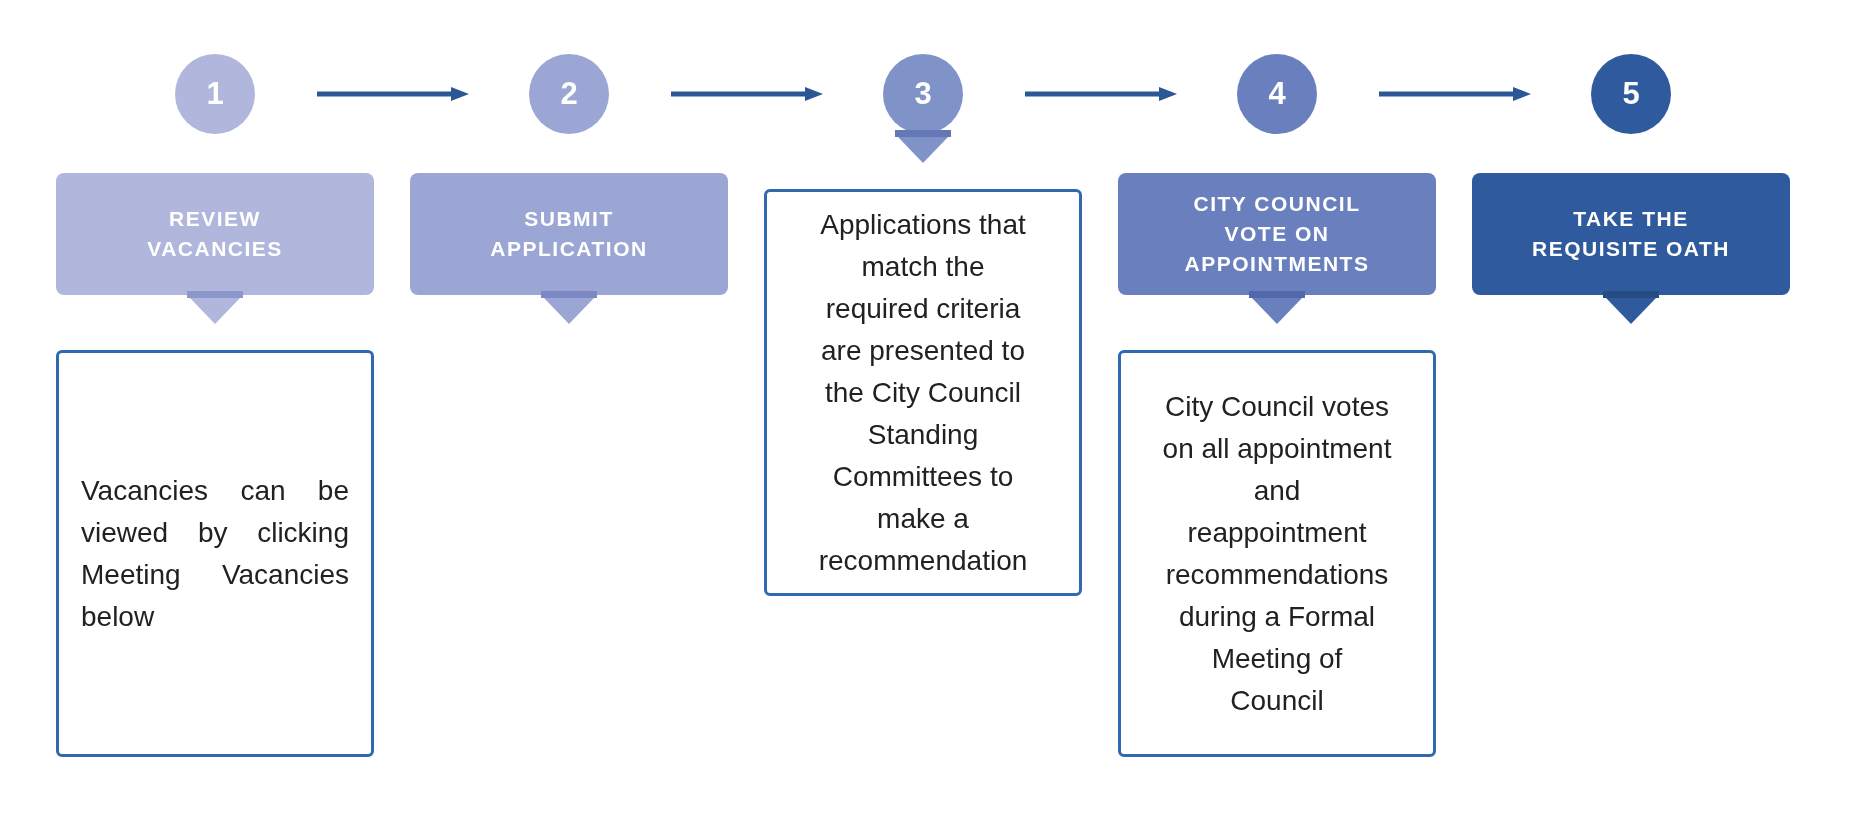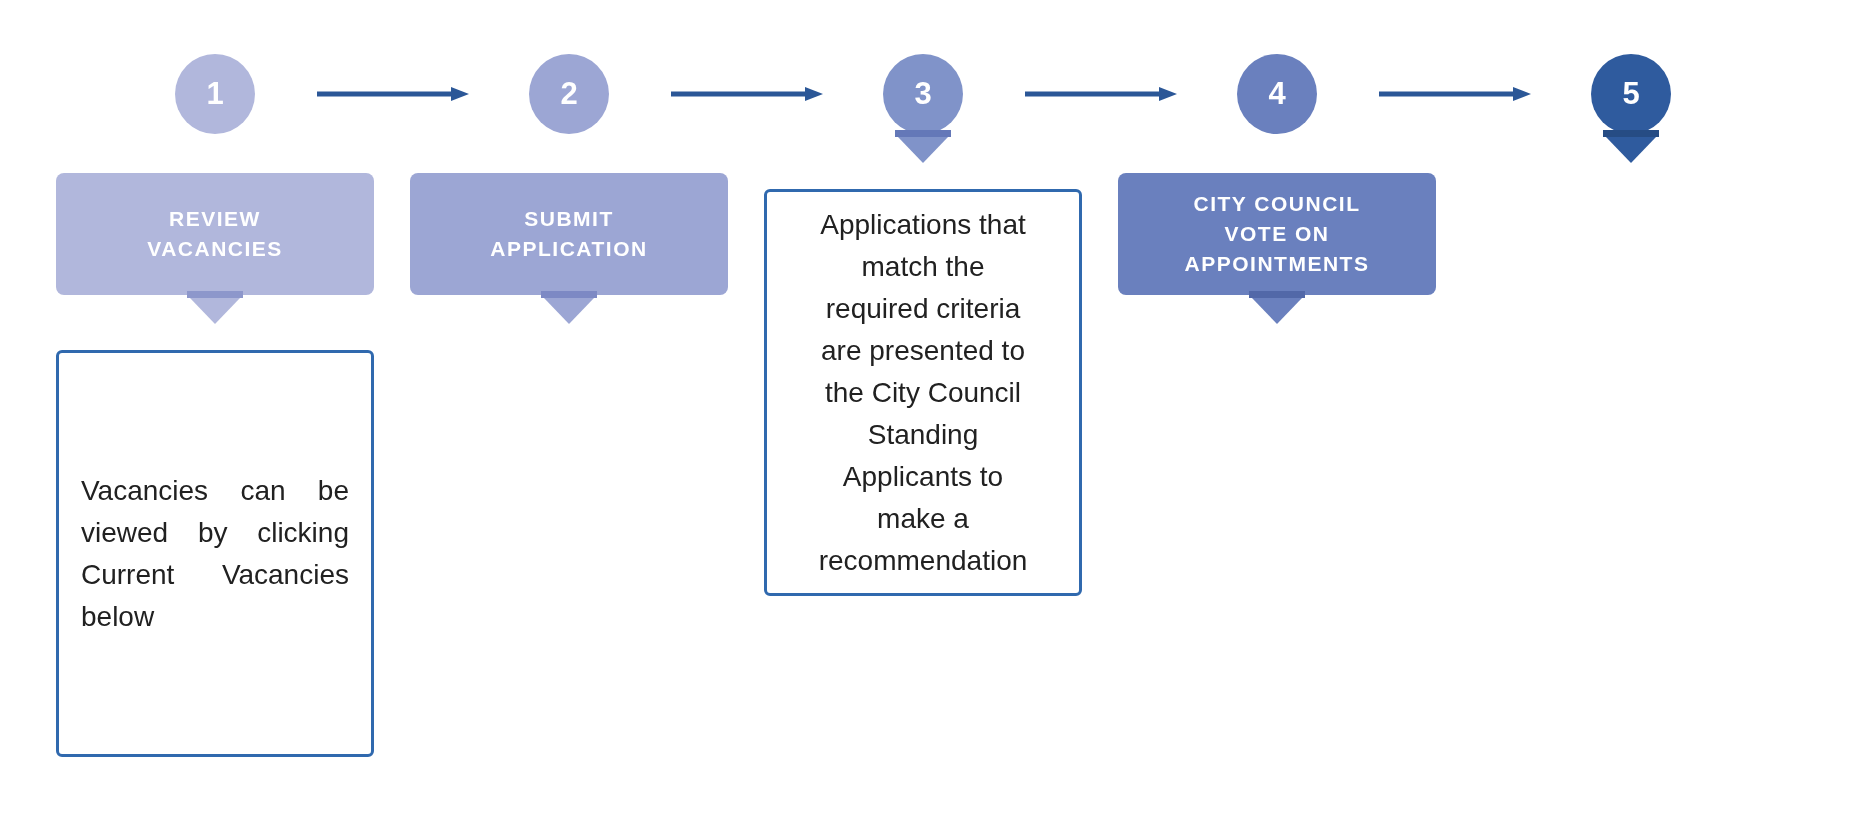--- a/index.html
+++ b/index.html
@@ -130,21 +130,21 @@
       <div class="header-text">REVIEW
 VACANCIES</div>
     </div>
     <div class="pointer">
       <div class="pointer-bar"></div>
       <div class="pointer-tri"></div>
     </div>
     <div class="body-box">
       <div class="body-text">Vacancies can be
 viewed by clicking
-Current Vacancies
+Meeting Vacancies
 below</div>
     </div>
   </div>
 
   <div class="step" style="--main: #9CA6D4; --accent: #7D89C4;">
     <div class="circle">
       <span>2</span>
     </div>
     <div class="header">
       <div class="header-text">SUBMIT
@@ -164,44 +164,58 @@
       <div class="pointer-bar"></div>
       <div class="pointer-tri"></div>
     </div>
     <div class="body-box">
       <div class="body-text">Applications that
 match the
 required criteria
 are presented to
 the City Council
 Standing
-Applicants to
+Committees to
 make a
 recommendation</div>
     </div>
   </div>
 
   <div class="step" style="--main: #6A80BE; --accent: #5268A8;">
     <div class="circle">
       <span>4</span>
     </div>
     <div class="header">
       <div class="header-text">CITY COUNCIL
 VOTE ON
 APPOINTMENTS</div>
     </div>
     <div class="pointer">
       <div class="pointer-bar"></div>
       <div class="pointer-tri"></div>
     </div>
+    <div class="body-box">
+      <div class="body-text">City Council votes
+on all appointment
+and
+reappointment
+recommendations
+during a Formal
+Meeting of
+Council</div>
+    </div>
   </div>
 
   <div class="step" style="--main: #2F5B9E; --accent: #264C84;">
     <div class="circle">
       <span>5</span>
+    </div>
+    <div class="header">
+      <div class="header-text">TAKE THE
+REQUISITE OATH</div>
     </div>
     <div class="pointer">
       <div class="pointer-bar"></div>
       <div class="pointer-tri"></div>
     </div>
   </div>
 </div>
 <svg width="152" height="16" class="arrow" style="left: 317px;">
       <line x1="0" y1="8" x2="136" y2="8" stroke="#2B5797" stroke-width="5"></line>
       <polygon points="134,1 152,8 134,15" fill="#2B5797"></polygon>

